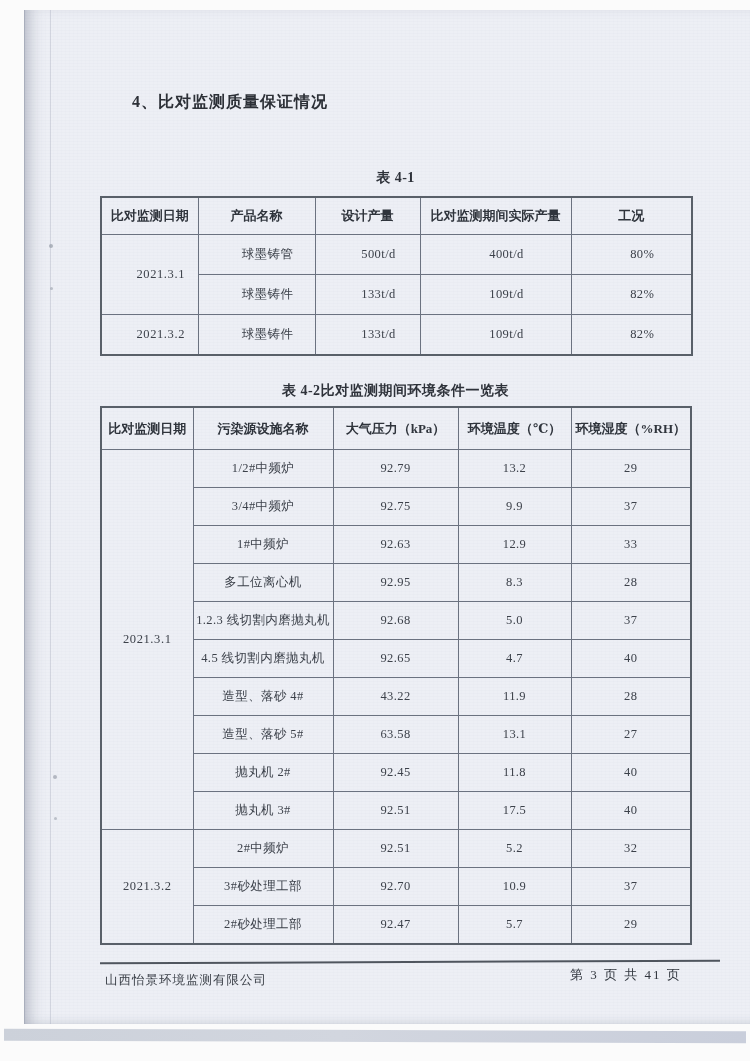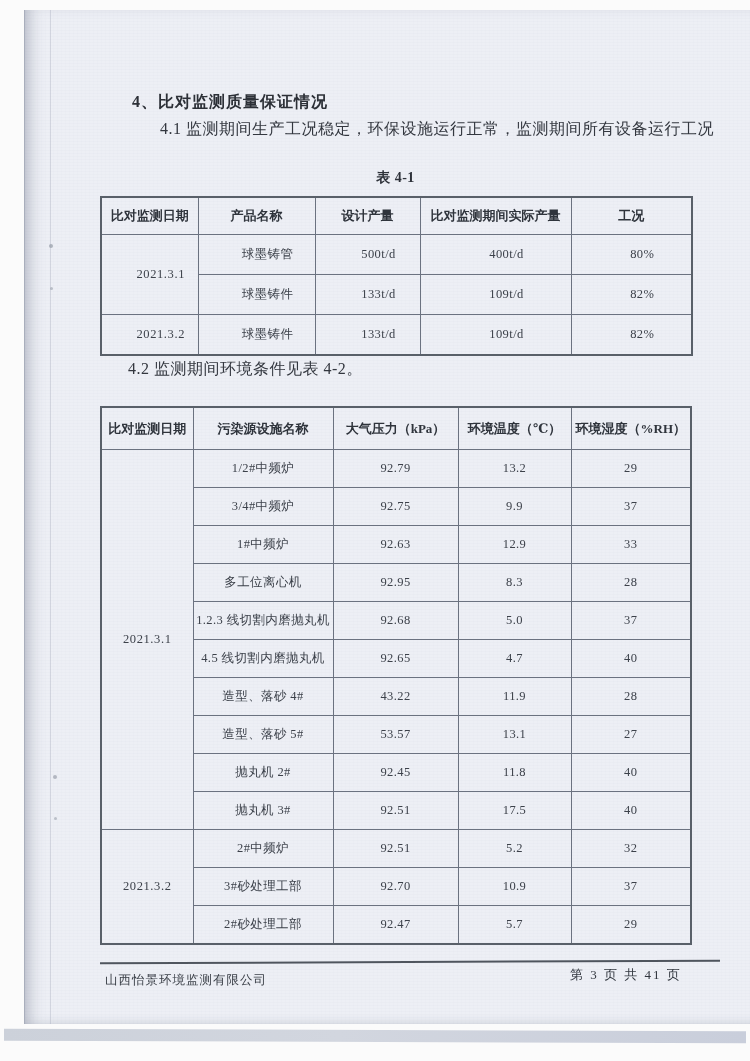--- a/index.html
+++ b/index.html
@@ -59,21 +59,20 @@
 <body>
 
 <div class="scan-page">
   <div class="crease"></div>
   <div class="speck" style="left:24px;top:234px;width:4px;height:4px;opacity:.75"></div>
   <div class="speck" style="left:25px;top:277px;width:3px;height:3px;opacity:.6"></div>
   <div class="speck" style="left:28px;top:765px;width:4px;height:4px;opacity:.7"></div>
   <div class="speck" style="left:29px;top:807px;width:3px;height:3px;opacity:.6"></div>
 
   <div class="abs heading">4、比对监测质量保证情况</div>
-  <div class="abs para-l1">4.1 监测期间生产工况稳定，环保设施运行正常，监测期间所有设备运行工况</div>
 
   <div class="abs caption caption1">
     <span>表 4-1</span>
   </div>
 
   <table id="table1">
       <colgroup>
         <col style="width: 97px;">
         <col style="width: 117px;">
         <col style="width: 105px;">
@@ -106,22 +105,25 @@
         <tr>
           <td rowspan="1" class="date-cell">2021.3.2</td>
           <td>球墨铸件</td>
           <td>133t/d</td>
           <td>109t/d</td>
           <td>82%</td>
         </tr>
       </tbody>
     </table>
 
-  <div class="abs para-42">4.2 监测期间环境条件见表 4-2。</div>
-
+
+  <div class="abs caption caption2">
+    <span>表 4-2</span>
+    <span>比对监测期间环境条件一览表</span>
+  </div>
 
   <table id="table2">
       <colgroup>
         <col style="width: 92px;">
         <col style="width: 140px;">
         <col style="width: 125px;">
         <col style="width: 113px;">
         <col style="width: 120px;">
       </colgroup>
       <thead>
@@ -172,21 +174,21 @@
           <td>40</td>
         </tr>
         <tr>
           <td>造型、落砂 4#</td>
           <td>43.22</td>
           <td>11.9</td>
           <td>28</td>
         </tr>
         <tr>
           <td>造型、落砂 5#</td>
-          <td>53.57</td>
+          <td>63.58</td>
           <td>13.1</td>
           <td>27</td>
         </tr>
         <tr>
           <td>抛丸机 2#</td>
           <td>92.45</td>
           <td>11.8</td>
           <td>40</td>
         </tr>
         <tr>

